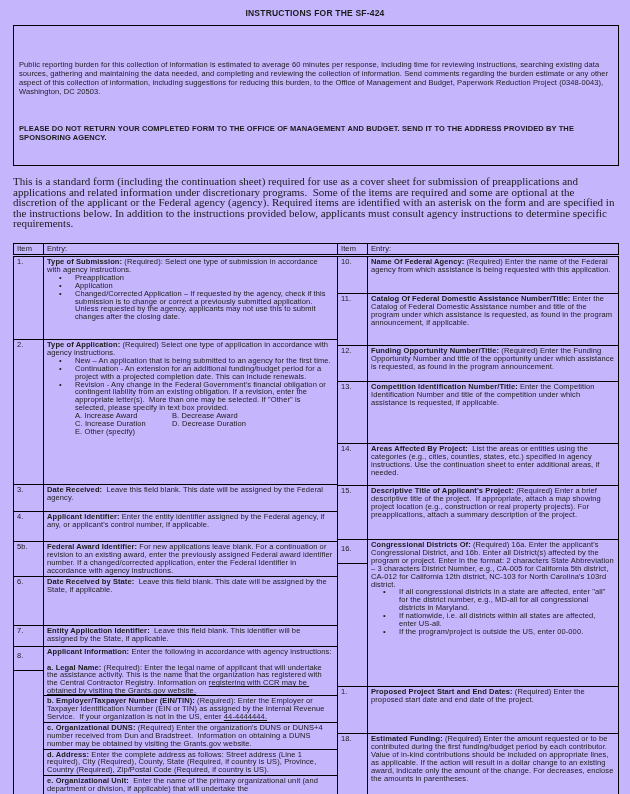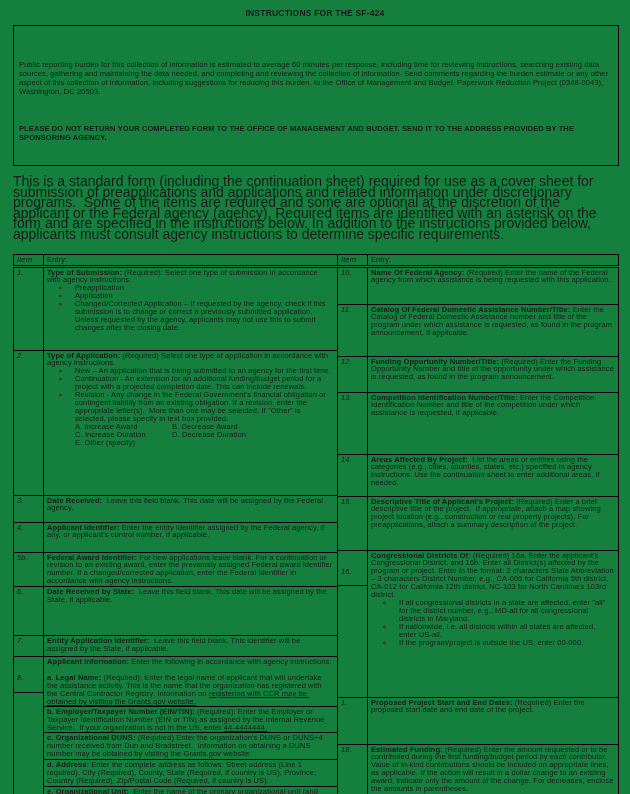--- a/index.html
+++ b/index.html
@@ -1,43 +1,43 @@
 <!DOCTYPE html>
 <html><head>
 <meta charset="utf-8">
 <style>
   html,body{margin:0;padding:0;background:#9a9a9a;}
   .page{
-    width:630px;height:794px;background:#15803d;overflow:hidden;
+    width:630px;height:794px;background:#c4b5fd;overflow:hidden;
     font-family:"Liberation Sans",sans-serif;color:#1b1b1b;position:relative;
   }
   .title{
     text-align:center;font-weight:bold;font-size:8.5px;letter-spacing:.2px;
     padding-top:8px;
   }
   .burden-box{
     margin:7px 11px 0 13px;border:1.5px solid #000;padding:16px 5px 5px 5px;
     font-size:7.5px;line-height:9px;letter-spacing:.1px;white-space:pre-wrap;
   }
   .burden-box .p2{font-weight:bold;margin-top:10px;}
   .intro{
-    margin:10px 11px 14px 13px;font-family:Liberation Sans, sans-serif;
-    font-size:14px;line-height:10.6px;white-space:pre-wrap;
+    margin:10px 11px 14px 13px;font-family:Liberation Serif, serif;
+    font-size:11px;line-height:10.6px;white-space:pre-wrap;
   }
   .grid{display:flex;align-items:flex-start;margin:6px 0 0 13px;}
   table{border-collapse:collapse;table-layout:fixed;}
   .tbl td,.tbl th{
     border:1px solid #000;vertical-align:top;text-align:left;
     padding:1px 4px 1px 3px;font-size:7.5px;line-height:7.9px;letter-spacing:.1px;
     font-weight:normal;box-sizing:border-box;overflow:hidden;
   }
   .tbl th{border-bottom:3px double #000;height:12px;}
   .tbl-left{width:325px;}
   .tbl-right{width:282px;margin-left:-1px;}
-  .item-col{width:30px;font-style:italic;}
+  .item-col{width:30px;}
   
   .tbl-left tr:nth-child(2) td{height:84px}
   .tbl-left tr:nth-child(3) td{height:145px}
   .tbl-left tr:nth-child(4) td{height:27px}
   .tbl-left tr:nth-child(5) td{height:30px}
   .tbl-left tr:nth-child(6) td{height:20px}
   .tbl-left tr:nth-child(7) td{height:49px}
   .tbl-left tr:nth-child(8) td{height:21px}
   .tbl-left tr:nth-child(9) td{height:25px}
   .tbl-right tr:nth-child(2) td{height:38px}
@@ -54,21 +54,21 @@
   .blk b{font-weight:bold;}
   .li{display:flex;margin-left:12px;}
   .li .bullet{flex:0 0 16px;width:16px;}
   .li .li-text{flex:1;white-space:pre-wrap;}
   .pair{display:flex;margin-left:28px;white-space:pre-wrap;}
   .pair .pl{flex:0 0 97px;width:97px;}
   .gap{height:8px;}
   .box{border-top:1px solid #000;margin:0 -4px 0 -3px;padding:1px 4px 1px 3px;white-space:pre-wrap;}
   .u{text-decoration:underline;margin-top:26px;}
   .item-num{white-space:nowrap;}
-  .item-num.divided{border-bottom:1px solid #000;margin:0 -4px 2px -3px;padding:16px 4px 10px 3px;}
+  .item-num.divided{border-bottom:1px solid #000;margin:0 -4px 2px -3px;padding:4px 4px 10px 3px;}
 </style>
 </head>
 <body>
 
 <div class="page">
   <div class="title">INSTRUCTIONS FOR THE SF-424</div>
 
   <div class="burden-box">
     <div class="p1">Public reporting burden for this collection of information is estimated to average 60 minutes per response, including time for reviewing instructions, searching existing data sources, gathering and maintaining the data needed, and completing and reviewing the collection of information. Send comments regarding the burden estimate or any other aspect of this collection of information, including suggestions for reducing this burden, to the Office of Management and Budget, Paperwork Reduction Project (0348-0043), Washington, DC 20503.</div>
     <div class="p2">PLEASE DO NOT RETURN YOUR COMPLETED FORM TO THE OFFICE OF MANAGEMENT AND BUDGET. SEND IT TO THE ADDRESS PROVIDED BY THE SPONSORING AGENCY.</div>

